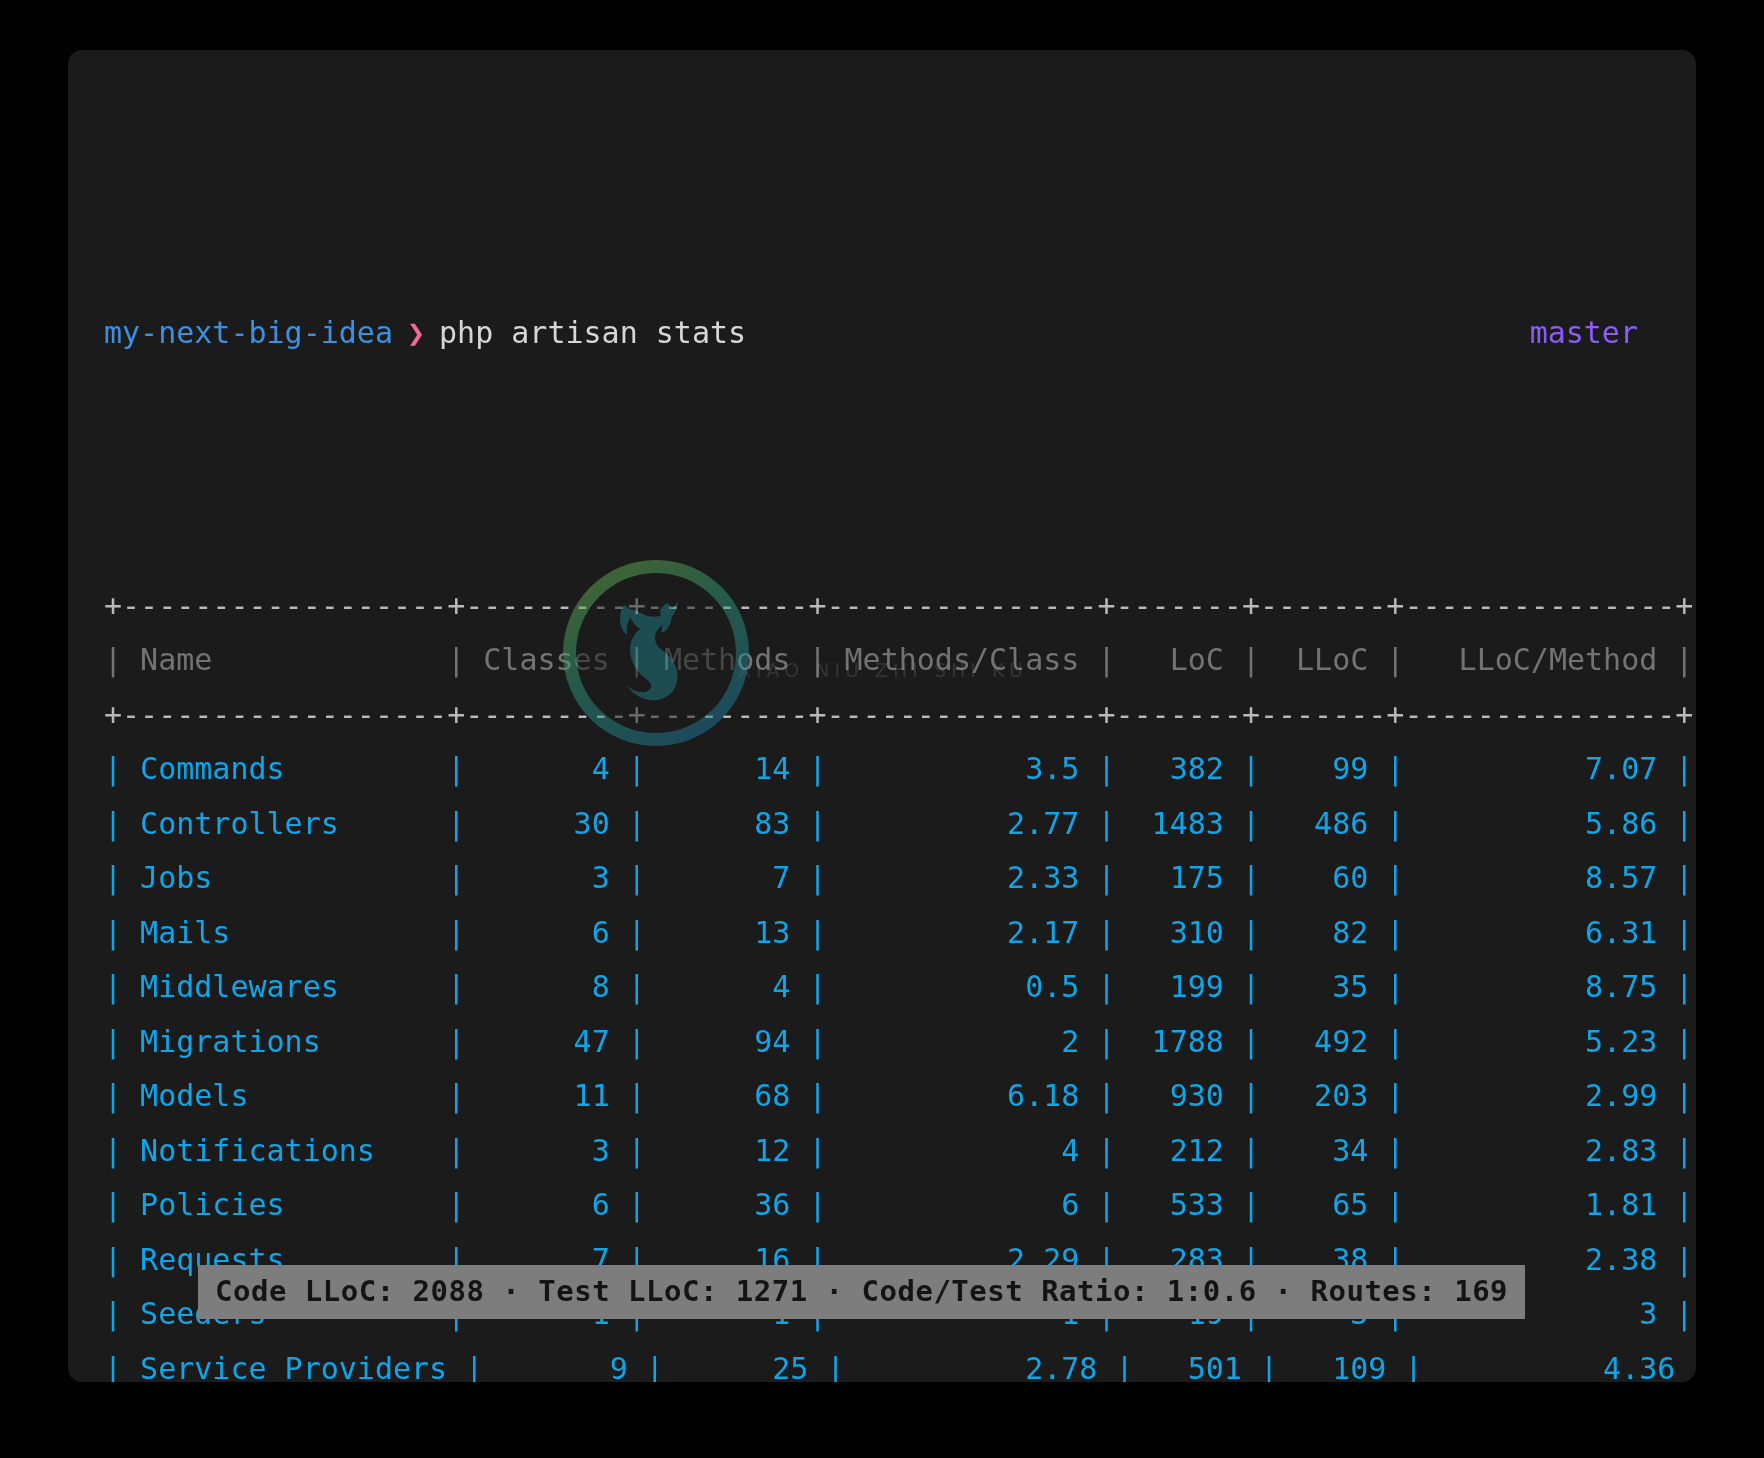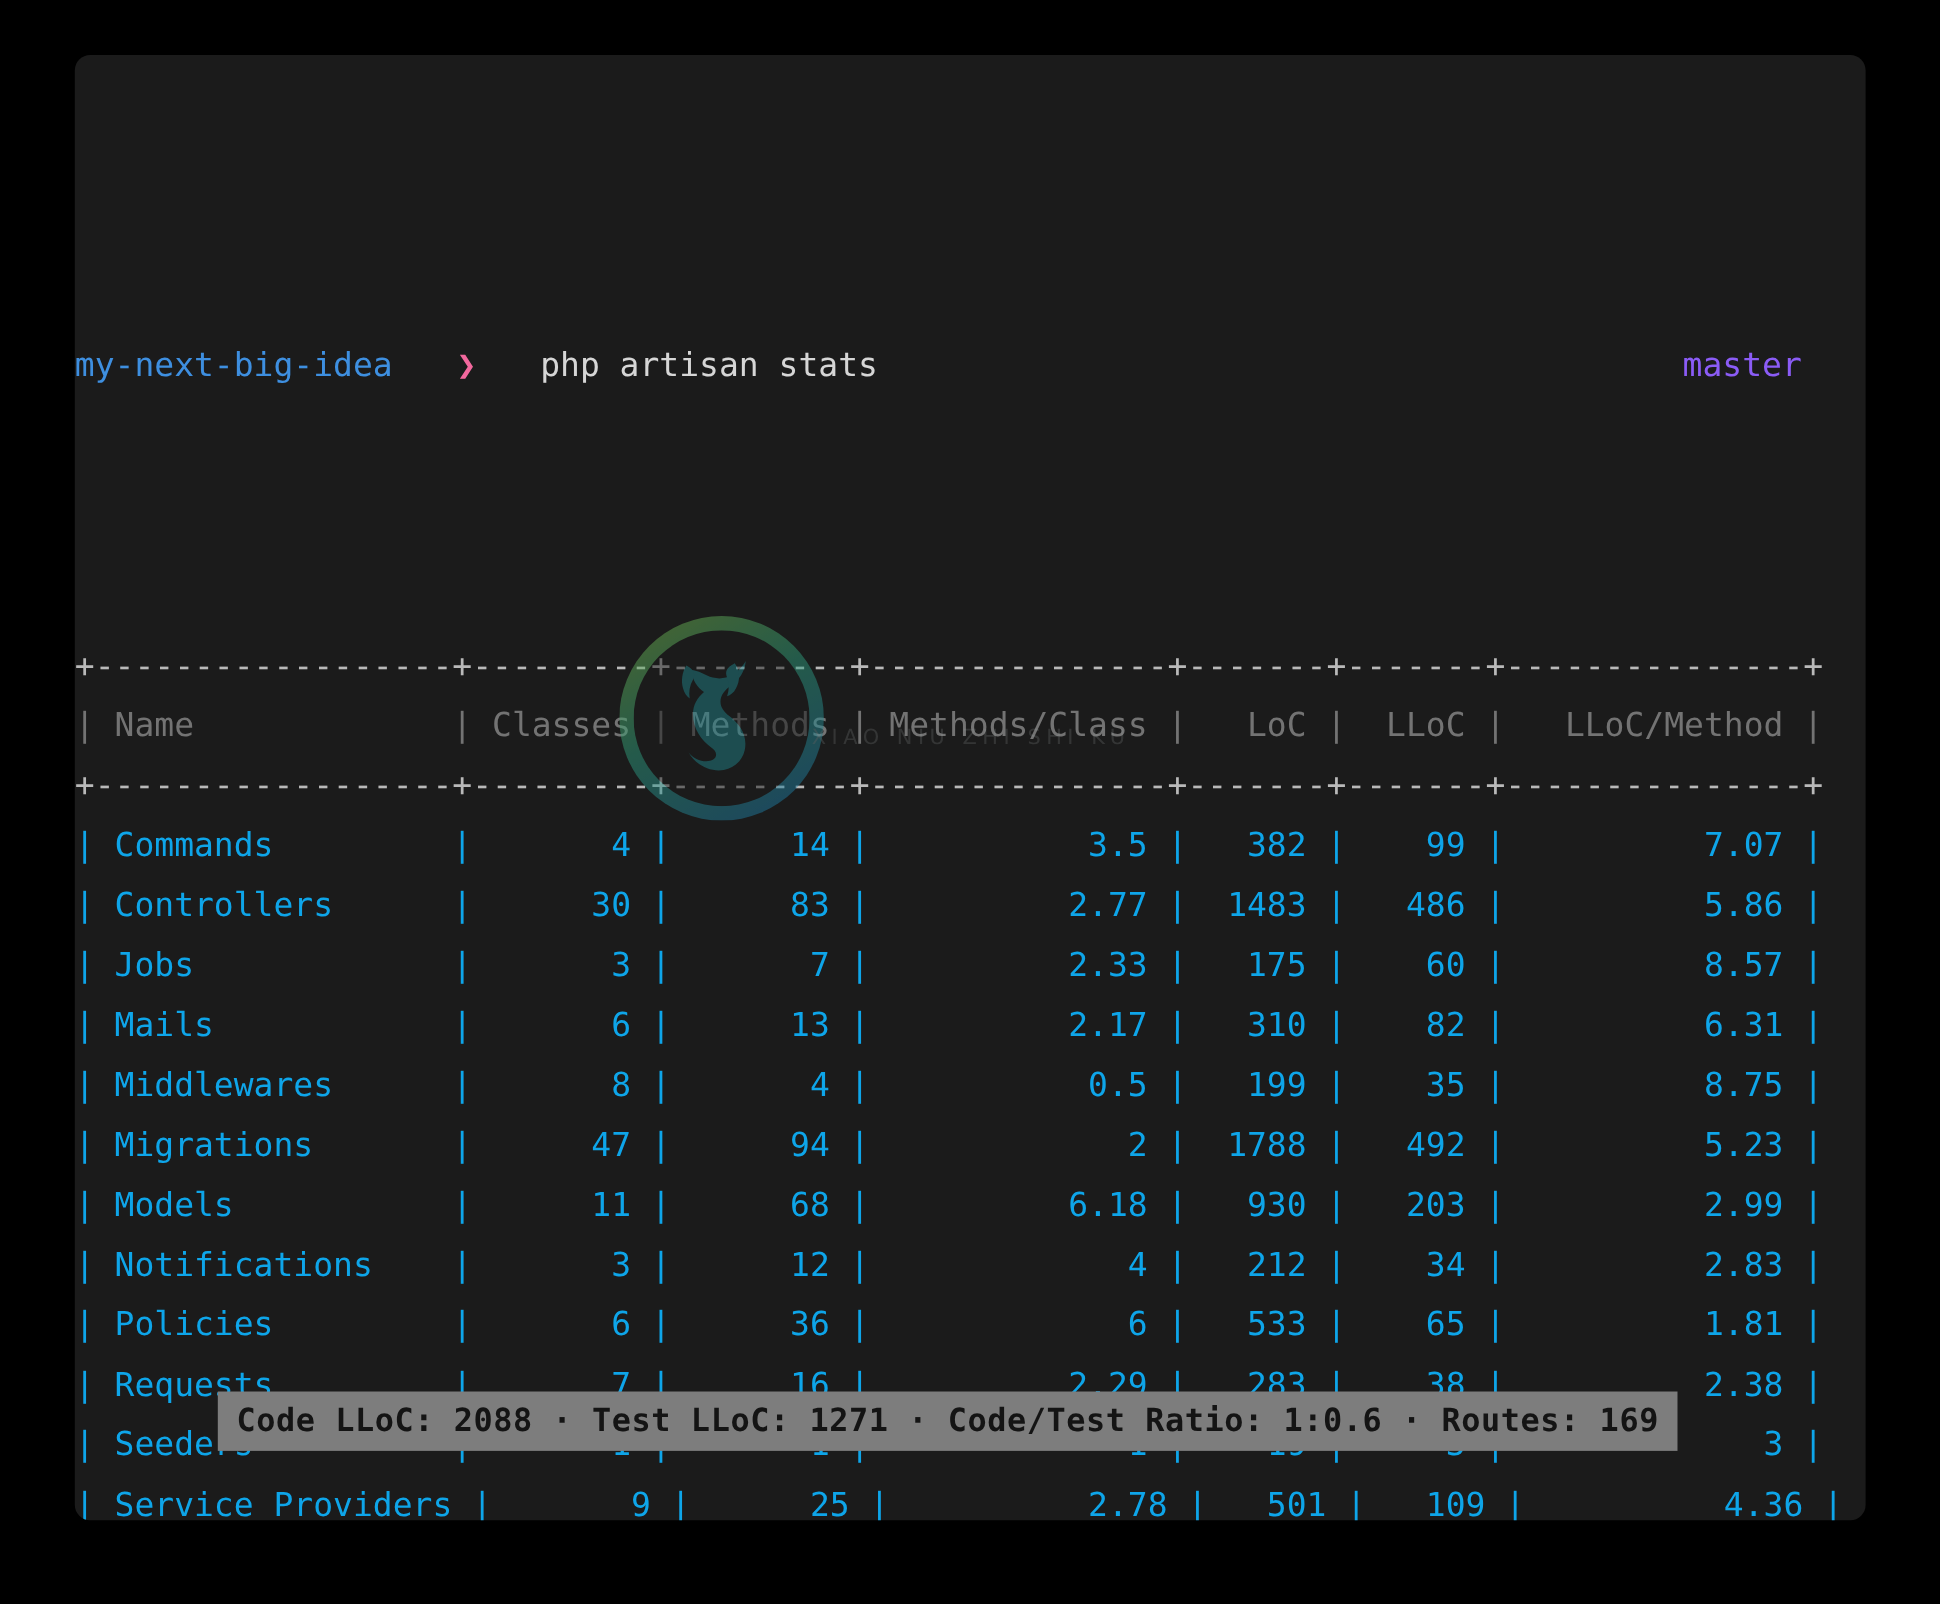--- a/index.html
+++ b/index.html
@@ -32,22 +32,22 @@
     font-family: "DejaVu Sans Mono", "Liberation Mono", monospace;
     font-size: 30px;
     line-height: 54.5px;
     letter-spacing: 0px;
     white-space: pre;
     color: #cfcfcf;
   }
   .line {
     position: relative;
     height: 54.5px;
+    padding-left: 36px;
     white-space: pre;
-    gap: 44px;
   }
   .cmdline {
     display: flex;
     align-items: baseline;
   }
   .prompt-host { color: #3e8fe0; }
   .prompt-chevron { color: #f2689d; padding-left: 14px; padding-right: 14px; }
   .cmd-text { color: #d6d6d6; }
   .branch {
     position: absolute;

